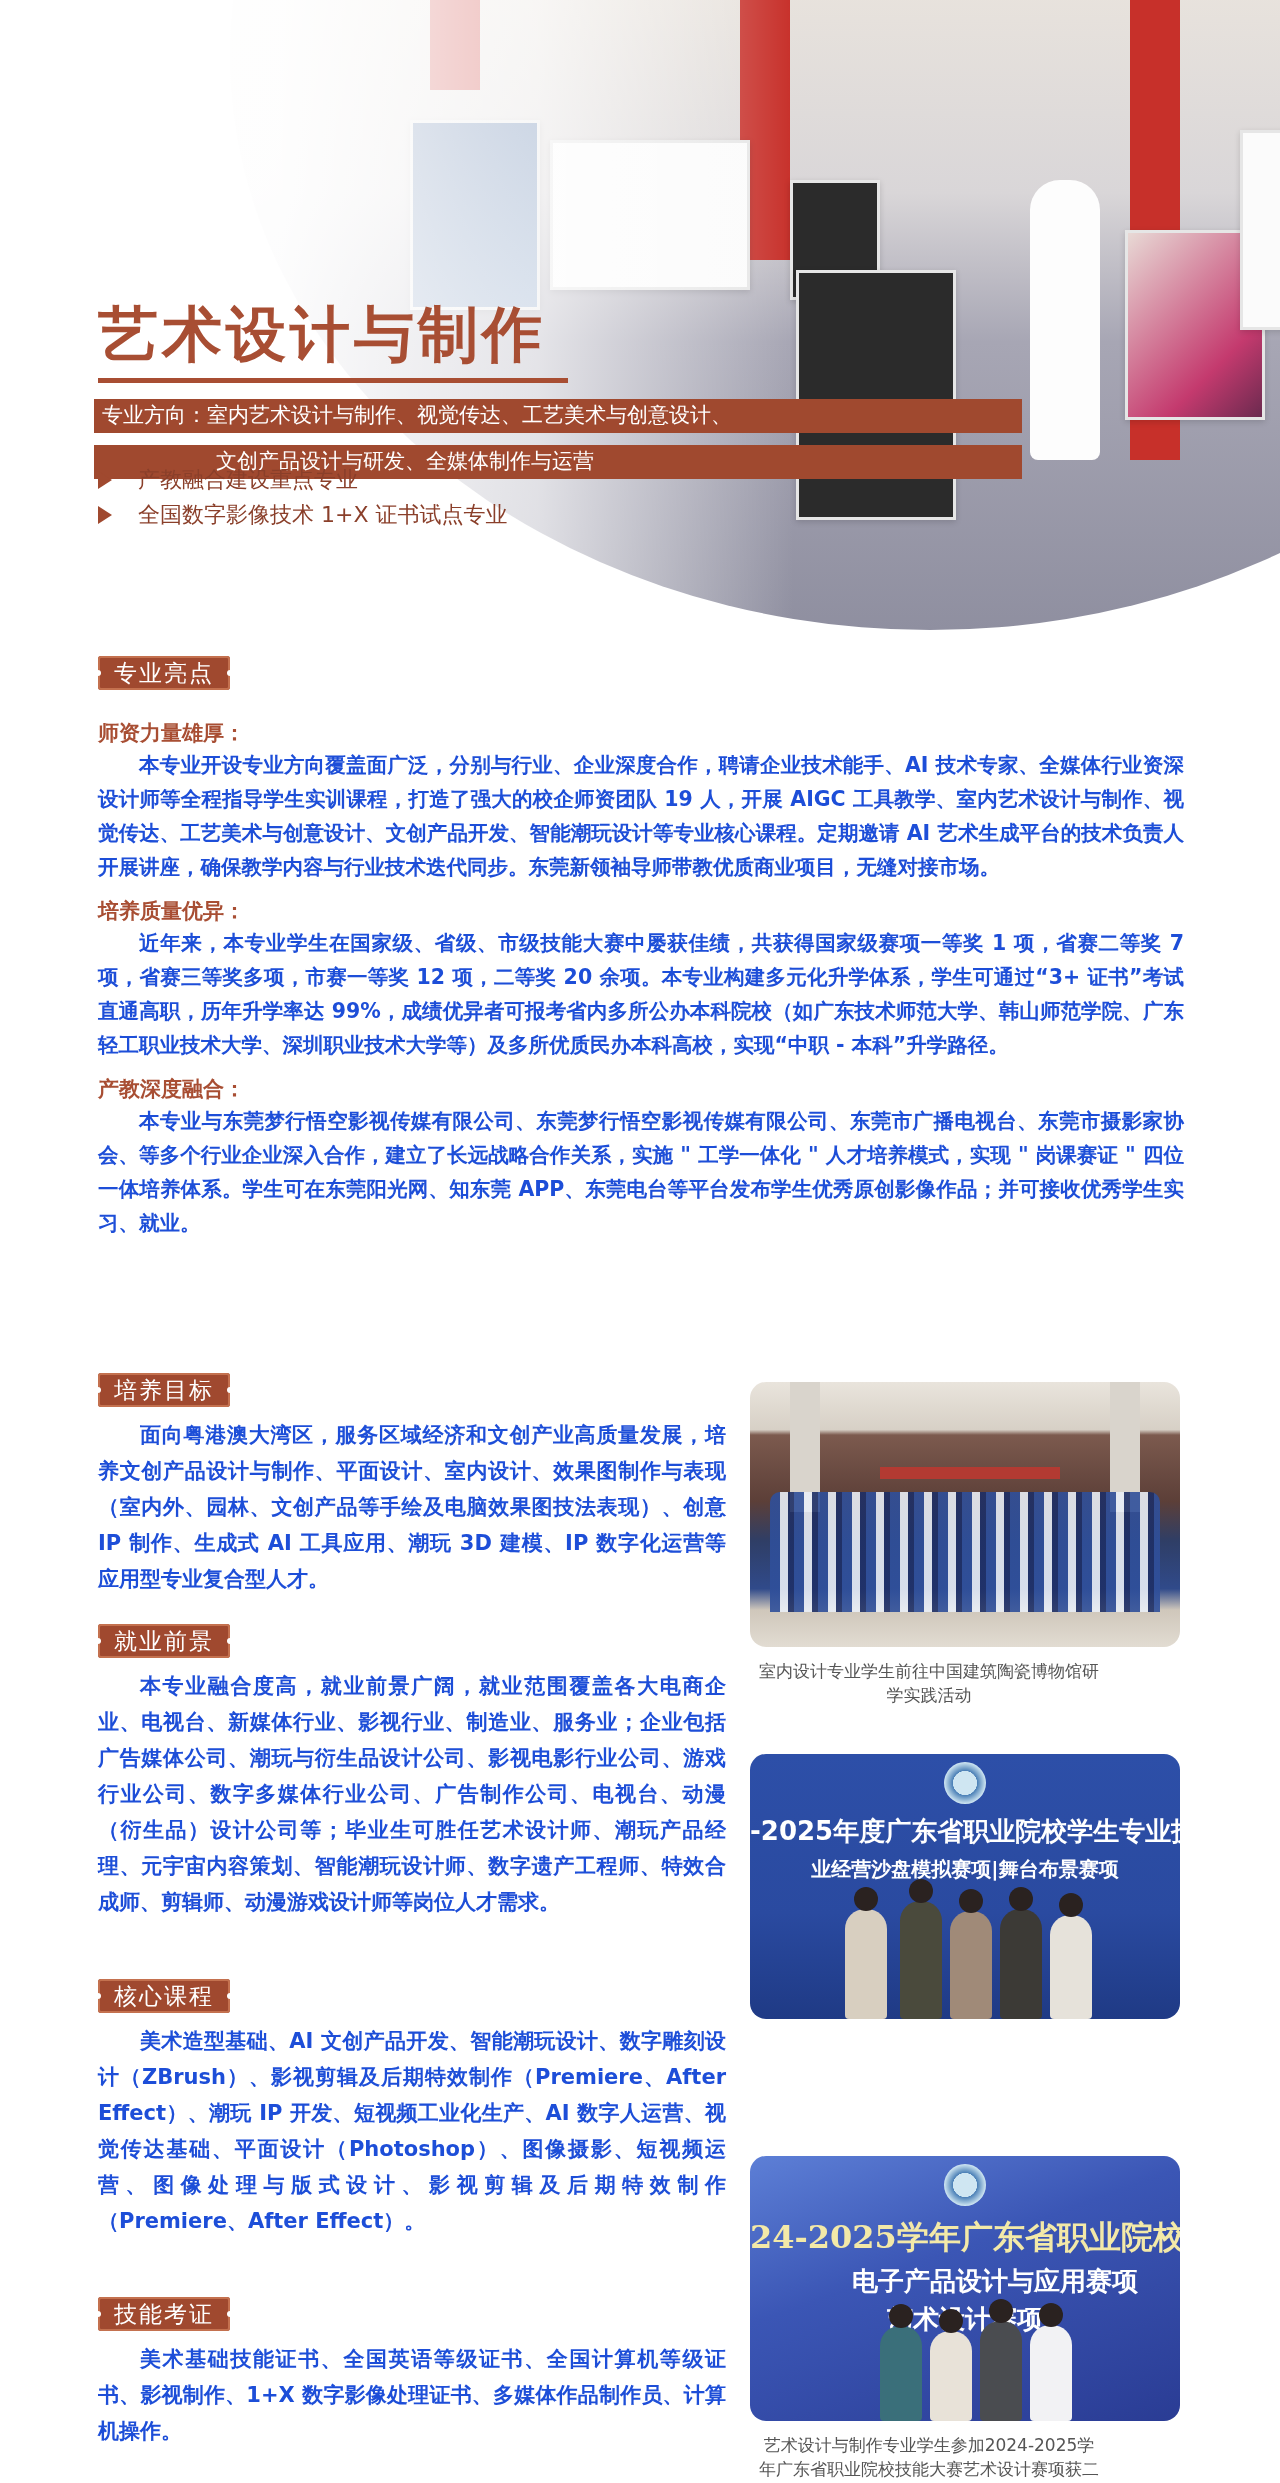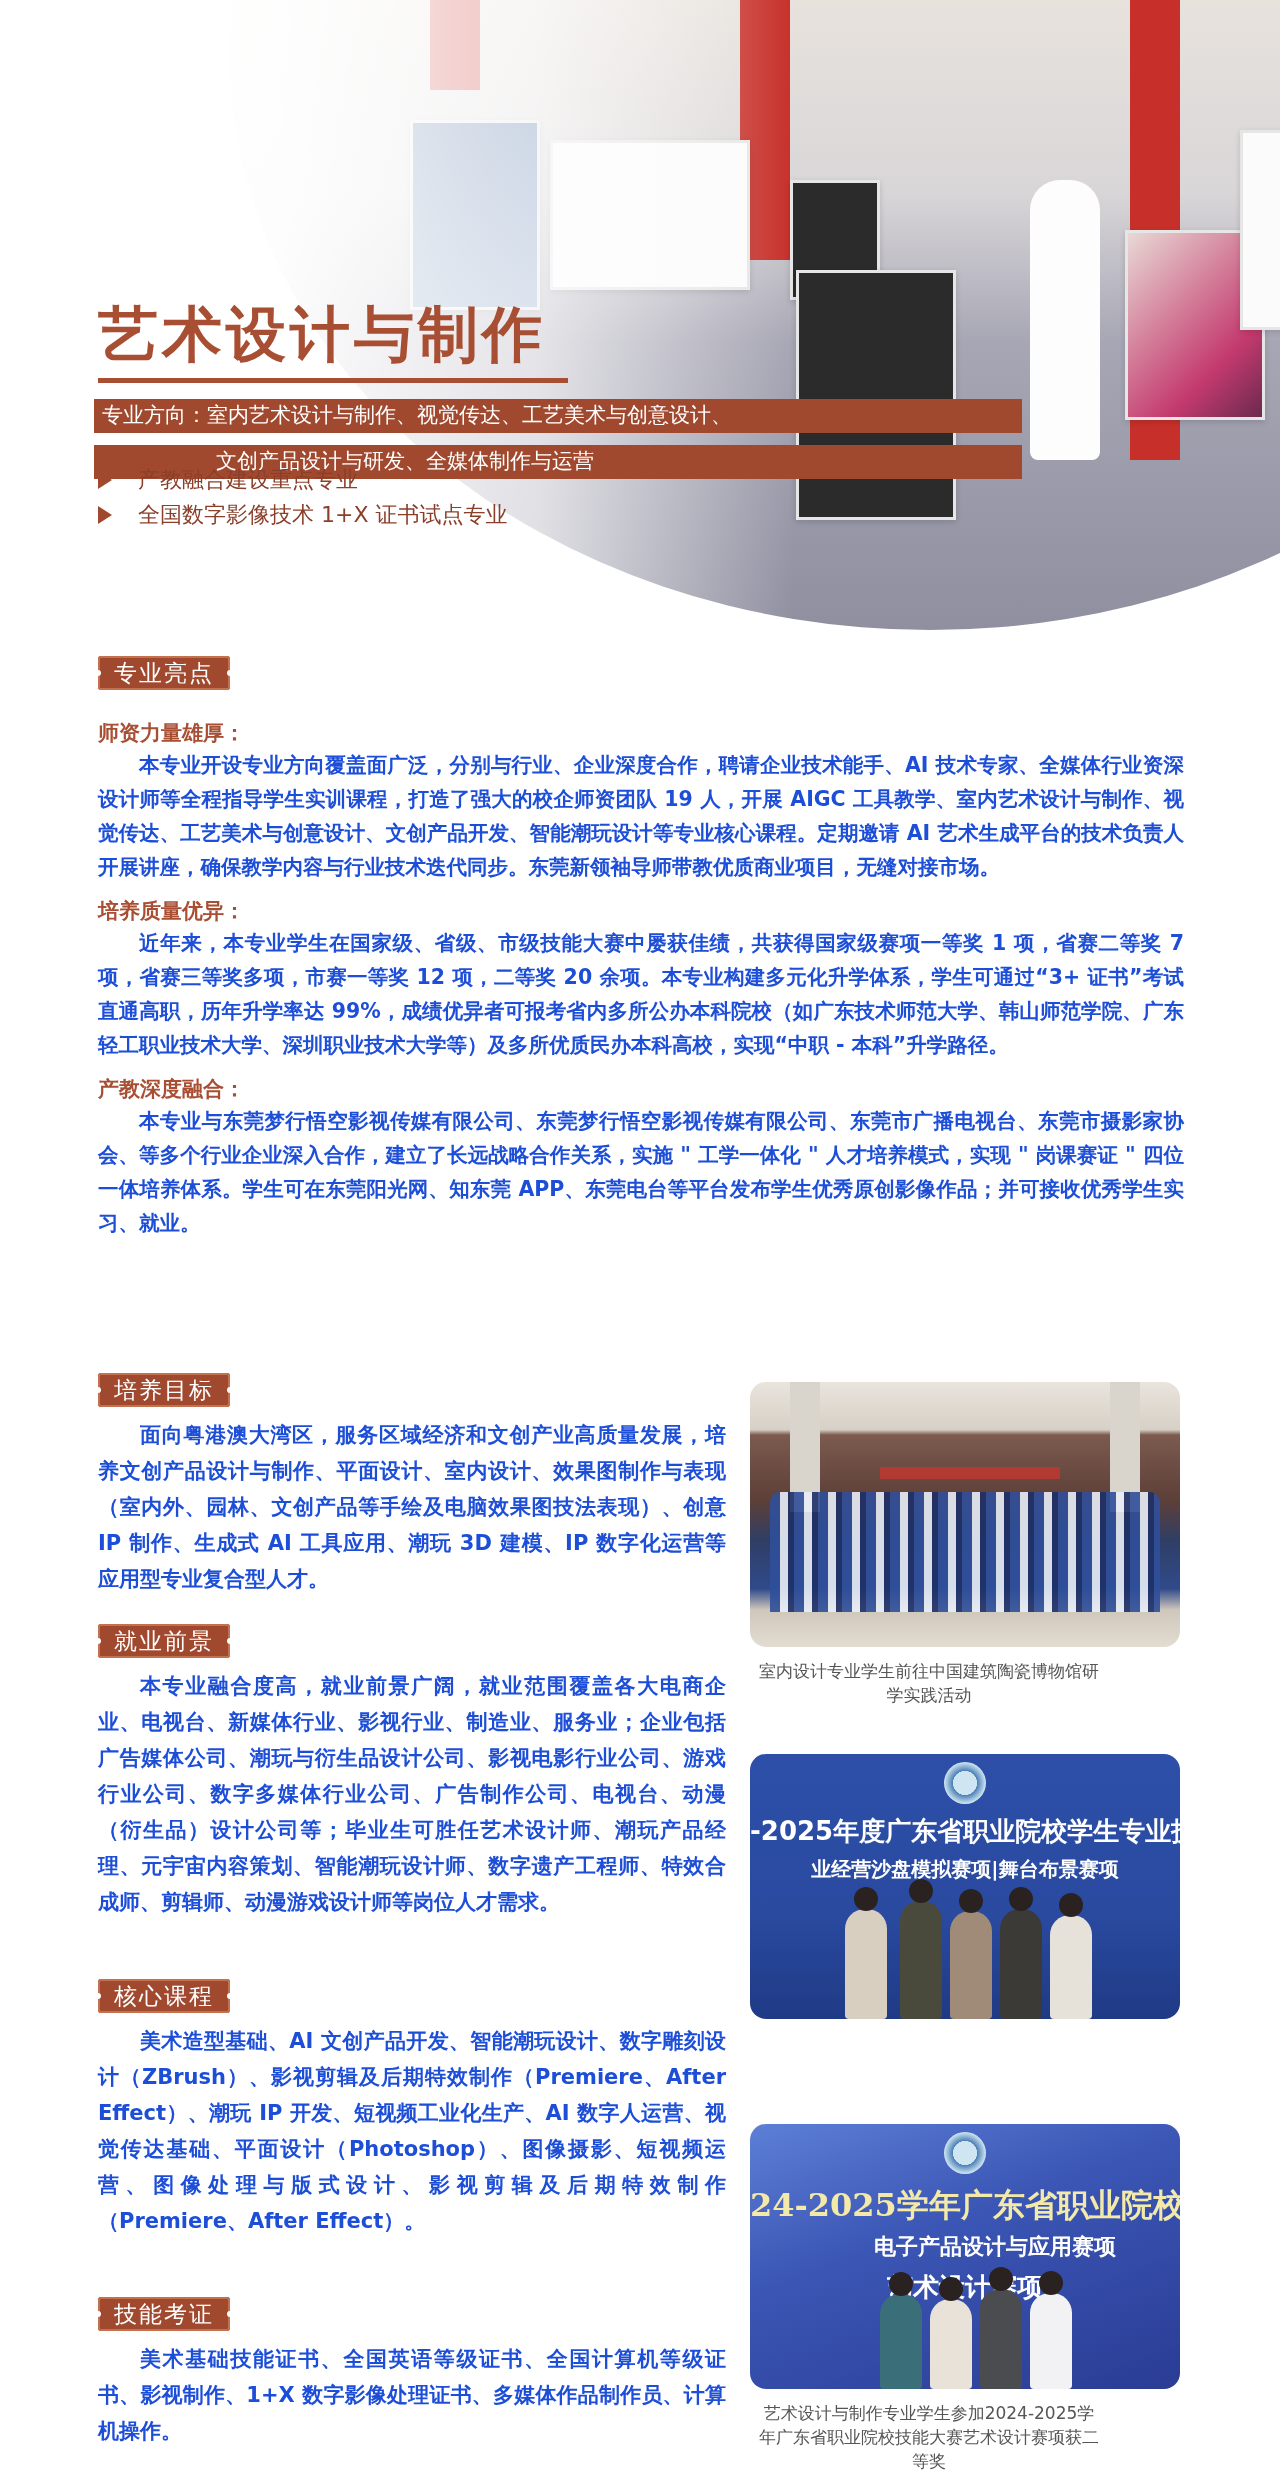--- a/index.html
+++ b/index.html
@@ -130,23 +130,23 @@
       background: repeating-linear-gradient(90deg,#2f4f9a 0 10px,#e9eef6 10px 18px,#1e2f66 18px 24px); opacity:.9; border-radius: 10px 10px 0 0; }
     
     .p2 { background: linear-gradient(180deg,#2d4fa8 0%,#2a4aa0 60%,#1f3a85 100%); }
     .p2 .logo, .p3 .logo { position:absolute; left:50%; top:8px; width:42px; height:42px; margin-left:-21px; border-radius:50%; background: radial-gradient(circle,#cfe6f2 40%,#4a7fb6 41%,#cfe6f2 70%); }
     .p2 .t1, .p2 .t2, .p3 .t1, .p3 .t2, .p3 .t3 {
       position:absolute; left:0; right:0; color:#fff; font-weight:bold; white-space:nowrap; overflow:hidden; text-align:center;
     }
     .p2 .t1 { top:60px; font-size:26px; }
     .p2 .t2 { top:102px; font-size:20px; }
     
-    .p3 { background: linear-gradient(160deg,#5d7fd6 0%,#3b56b5 40%,#2a3c94 100%); }
+    .p3 { background: linear-gradient(160deg,#5d7fd6 0%,#3b56b5 40%,#2a3c94 100%); margin-top: 32px; }
     .p3 .t1 { top:60px; font-size:32px; color:#f3e9a8; font-family:"DejaVu Serif",serif; }
-    .p3 .t2 { top:108px; font-size:22px; padding-left:60px; }
+    .p3 .t2 { top:108px; font-size:26px; padding-left:60px; }
     .p3 .t3 { top:146px; font-size:26px; }
     .person-fig { position:absolute; bottom:0; width:42px; border-radius:20px 20px 4px 4px; }
     .person-fig::before { content:""; position:absolute; left:9px; top:-22px; width:24px; height:24px; border-radius:50%; background:#2a2220; }
   </style>
 </head>
 <body>
 
 <section class="hero">
   <div class="hero-photo">
     <div class="pillar" style="left:200px;top:520px;height:90px;"></div>

